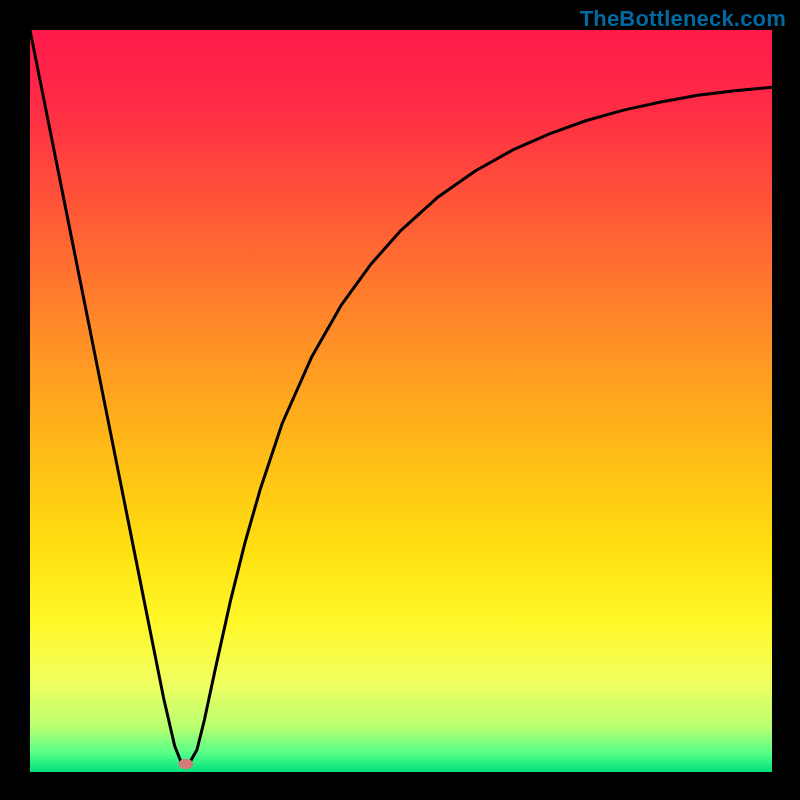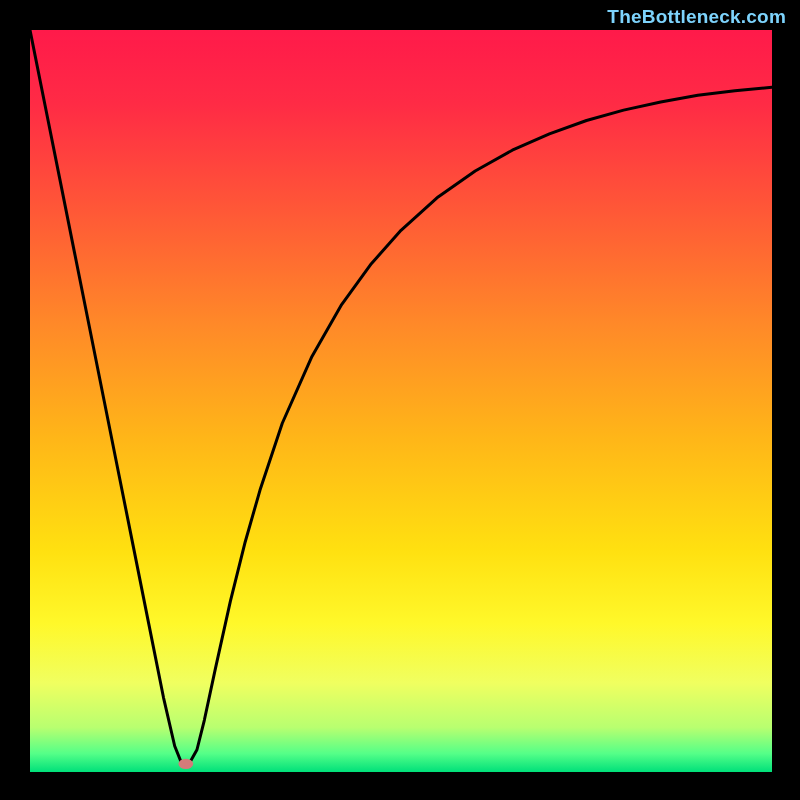--- a/index.html
+++ b/index.html
@@ -14,22 +14,22 @@
   .frame {
     position: relative;
     width: 800px;
     height: 800px;
     background: #000;
   }
   .watermark {
     position: absolute;
     top: 6px;
     right: 14px;
-    color: #7dd3fc;
-    font-size: 19px;
+    color: #0369a1;
+    font-size: 22px;
     font-weight: 600;
     letter-spacing: 0.2px;
     user-select: none;
   }
   .plot {
     position: absolute;
     left: 30px;
     top: 30px;
     width: 742px;
     height: 742px;

